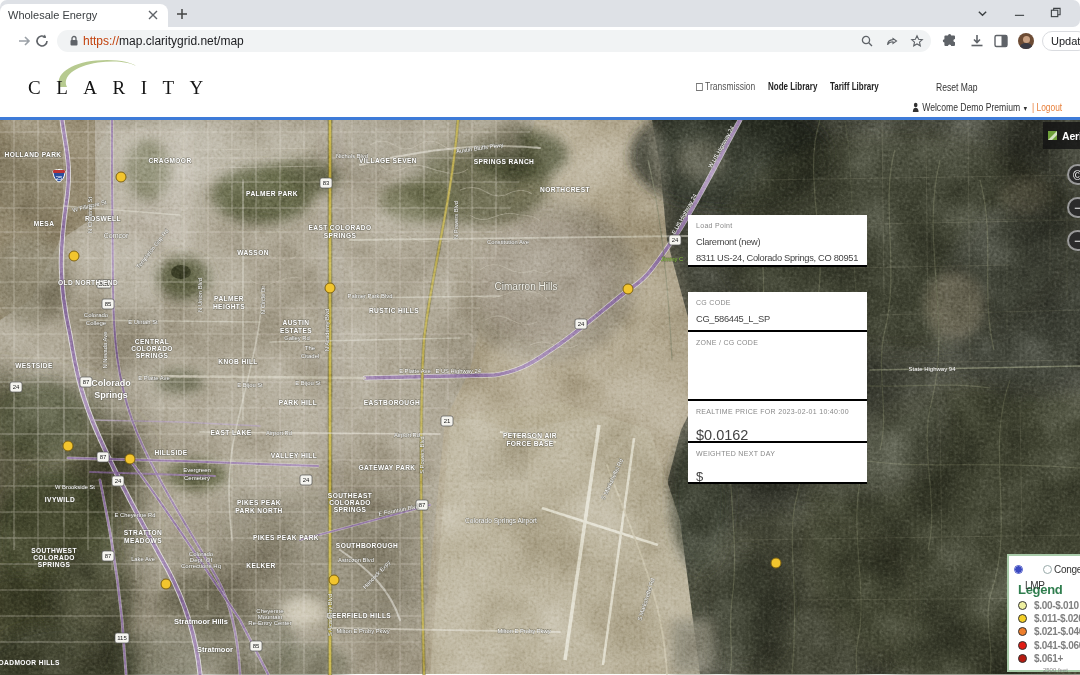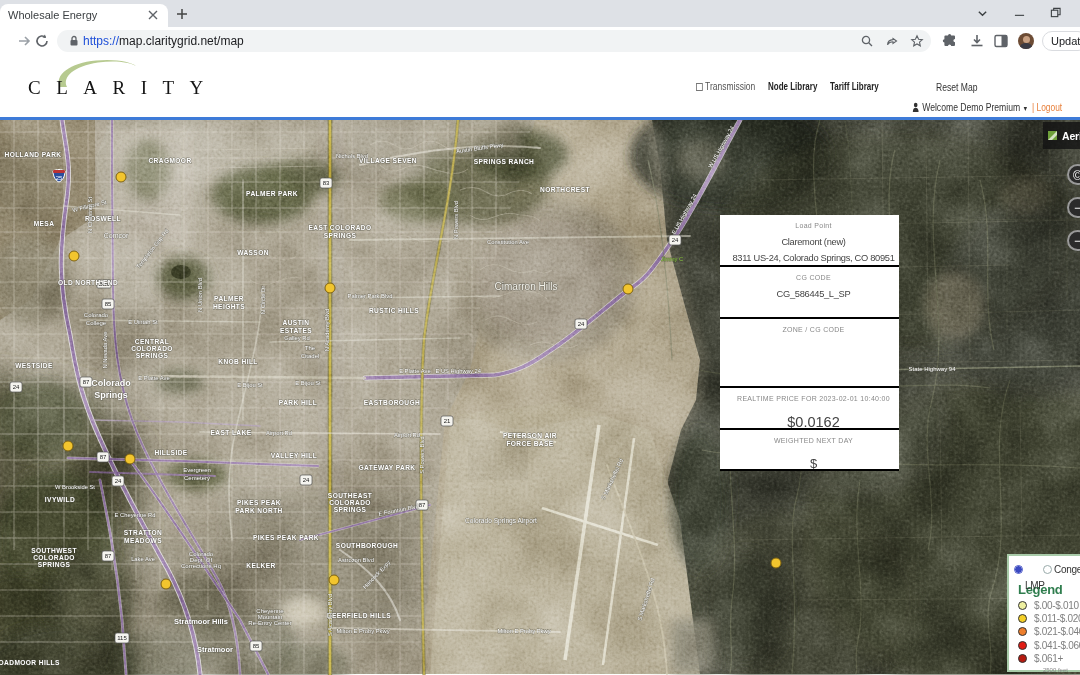--- a/index.html
+++ b/index.html
@@ -1,50 +1,50 @@
 <!DOCTYPE html>
 <html><head>
 <meta charset="utf-8">
 <style>
   * { margin:0; padding:0; box-sizing:border-box; }
   html,body { width:1080px; height:675px; overflow:hidden; font-family:"Liberation Sans", sans-serif; }
   #page { position:relative; width:1080px; height:675px; background:#fff; }
 
   
-  #tabbar { position:absolute; left:0; top:0; width:1080px; height:27px; background:#dee1e6; }
+  #tabbar { position:absolute; left:0; top:0; width:1080px; height:27px; background:#dee1e6;border-radius:7px; }
   #tab { position:absolute; left:0; top:4px; width:168px; height:23px; background:#fff; border-radius:8px 8px 0 0; }
   #tab .title { position:absolute; left:8px; top:5px; font-size:11px; color:#3c4043; }
   #addrbar { position:absolute; left:0; top:27px; width:1080px; height:28px; background:#fff; }
   #omnibox { position:absolute; left:57px; top:3px; width:874px; height:22px; background:#f1f3f4; border-radius:11px; }
   #omnibox .url { position:absolute; left:26px; top:4px; font-size:12px; color:#202124; }
-  #omnibox .url .scheme { color:#1d4ed8; }
+  #omnibox .url .scheme { color:#c2410c; }
 
   
   #apphdr { position:absolute; left:0; top:55px; width:1080px; height:65px; background:#fff; border-bottom:3px solid #3e7bd8; }
   #logo { position:absolute; left:26px; top:2px; width:190px; height:56px; }
   .nav1 { position:absolute; top:26px; font-size:10px; color:#222; white-space:nowrap; }
   .nav2 { position:absolute; top:46px; font-size:10.5px; color:#333; white-space:nowrap; }
 
   
   #map { position:absolute; left:0; top:120px; width:1080px; height:555px; overflow:hidden; }
 
   
-  #popup { position:absolute; left:720px; top:215px; width:179px;text-align:center; }
+  #popup { position:absolute; left:688px; top:215px; width:179px; }
   #popup .sec { background:#fff; border-bottom:2px solid #000; padding:7px 0 0 8px; overflow:hidden; white-space:nowrap; }
   #popup .lab { font-size:7px; color:#888; letter-spacing:.3px; }
   #popup .val { font-size:9.3px; color:#444; margin-top:5px; line-height:1.75; letter-spacing:-0.3px; }
   #popup .big { font-size:14.5px; color:#444; margin-top:12px; }
 
   
   #legend { position:absolute; left:1007px; top:554px; width:120px; height:118px; background:#fff; border:2px solid #a9cba9; padding:8px 0 0 9px; }
   #legend .radios { font-size:10px; color:#333; letter-spacing:-0.3px; }
   #legend .lg { color:#2f7d4e; font-weight:bold; font-size:13px; letter-spacing:-0.3px; margin:4px 0 2px 0; }
   #legend .row { display:flex; align-items:center; height:13.2px; }
   #legend .dot { width:9px; height:9px; border-radius:50%; border:1.5px solid #333; margin-right:7px; }
-  #legend .rl { font-size:10px; color:#808080; letter-spacing:-0.3px; }
+  #legend .rl { font-size:10px; color:#808080; letter-spacing:-0.3px;font-weight:bold; }
   #legend .feet { font-size:6px; color:#888; text-align:center; width:70%; margin-top:2px; }
 
   
   #aerial { position:absolute; left:1043px; top:122px; width:37px; height:27px; background:rgba(20,20,20,.82); color:#fff; }
   #mapcirc { position:absolute; left:1067px; top:164px; width:21px; height:21px; background:#2b2b2b; border:2px solid #999; border-radius:50%; color:#fff; font-size:12px; text-align:center; line-height:20px; }
 </style>
 </head>
 <body>
 <div id="page">
 
@@ -549,21 +549,21 @@
         <circle cx="776" cy="443" r="5"></circle>
       </g>
     </svg>
   </div>
 
   <div id="popup">
     <div class="sec" style="height:52px;">
       <div class="lab">Load Point</div>
       <div class="val">Claremont (new)<br>8311 US-24, Colorado Springs, CO 80951</div>
     </div>
-    <div class="sec" style="height:52px;">
+    <div class="sec" style="height:40px;margin-top:25px;">
       <div class="lab">CG CODE</div>
       <div class="val">CG_586445_L_SP</div>
     </div>
     <div class="sec" style="height:69px;">
       <div class="lab">ZONE / CG CODE</div>
     </div>
     <div class="sec" style="height:42px;">
       <div class="lab">REALTIME PRICE FOR 2023-02-01 10:40:00</div>
       <div class="big">$0.0162</div>
     </div>

